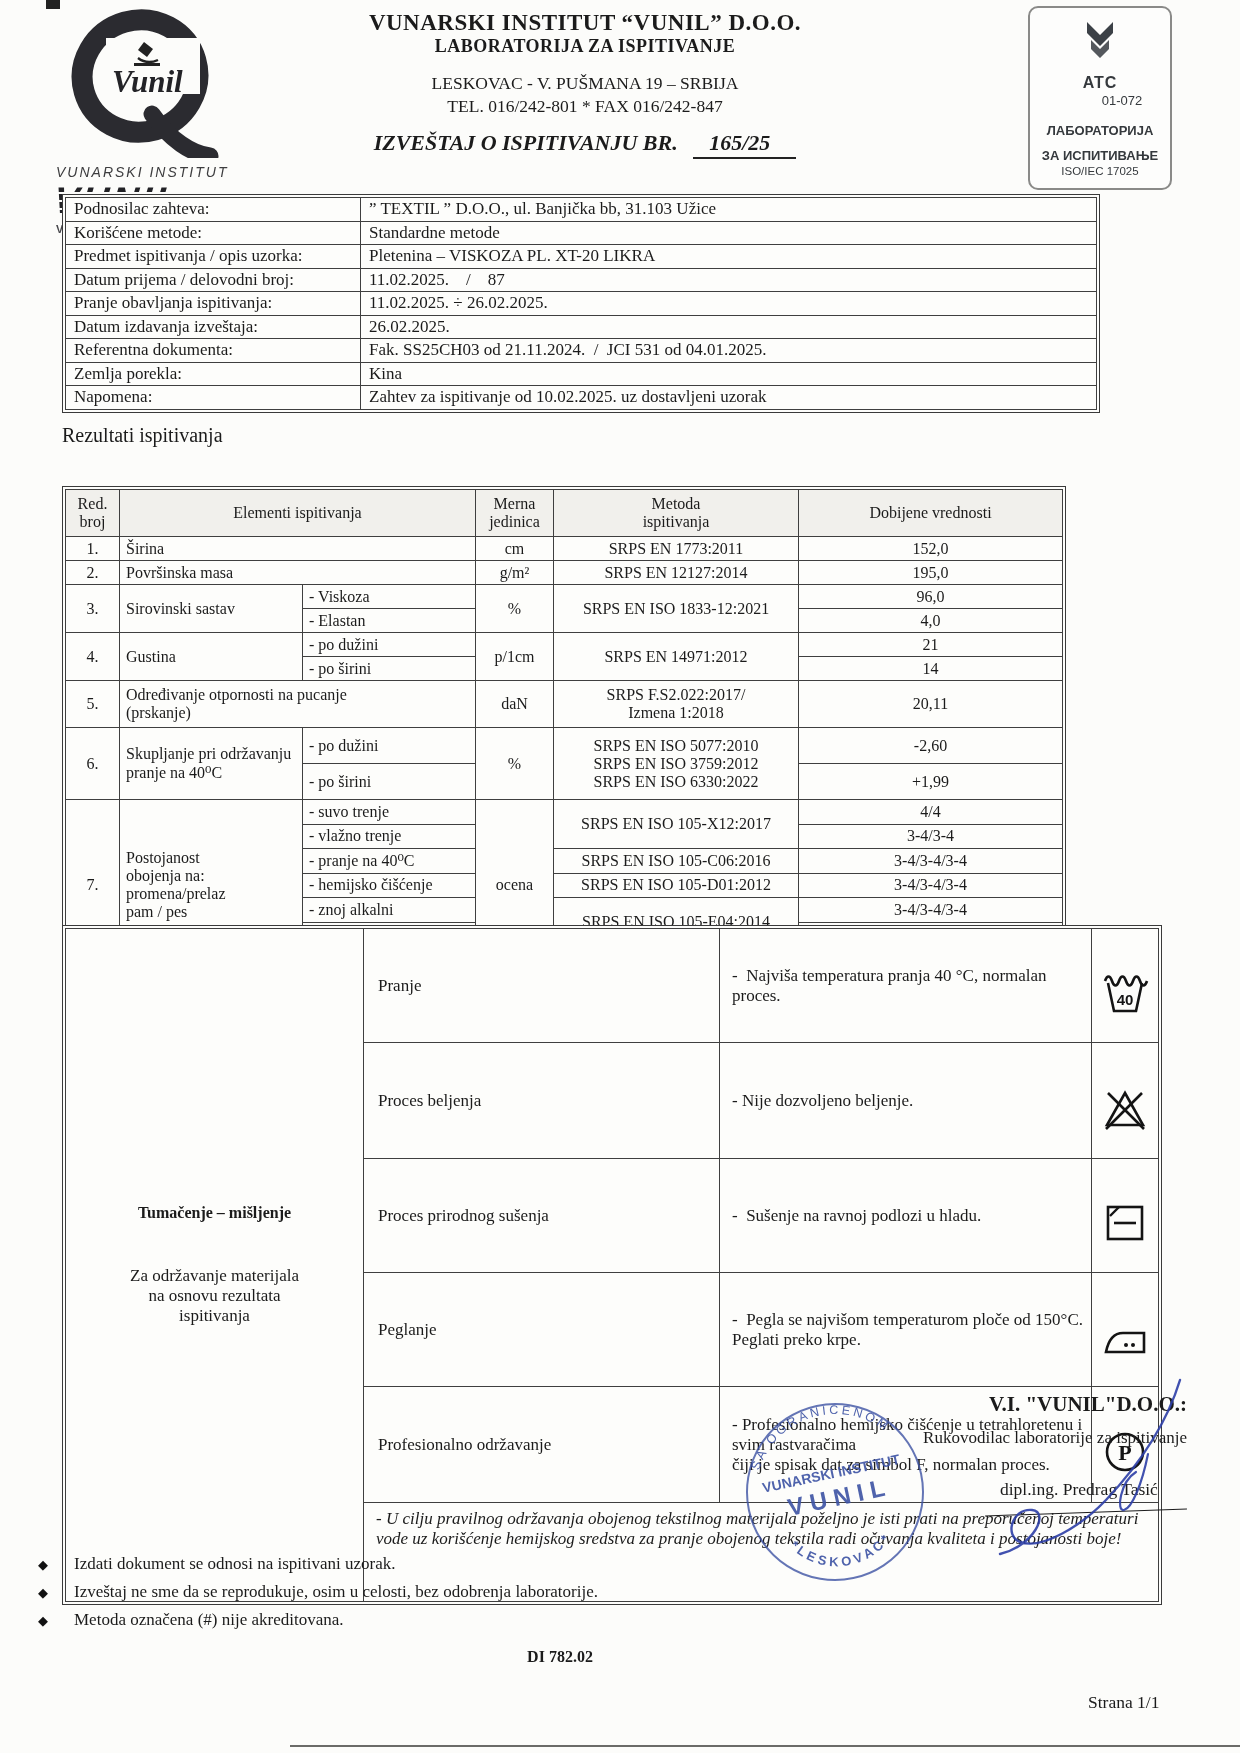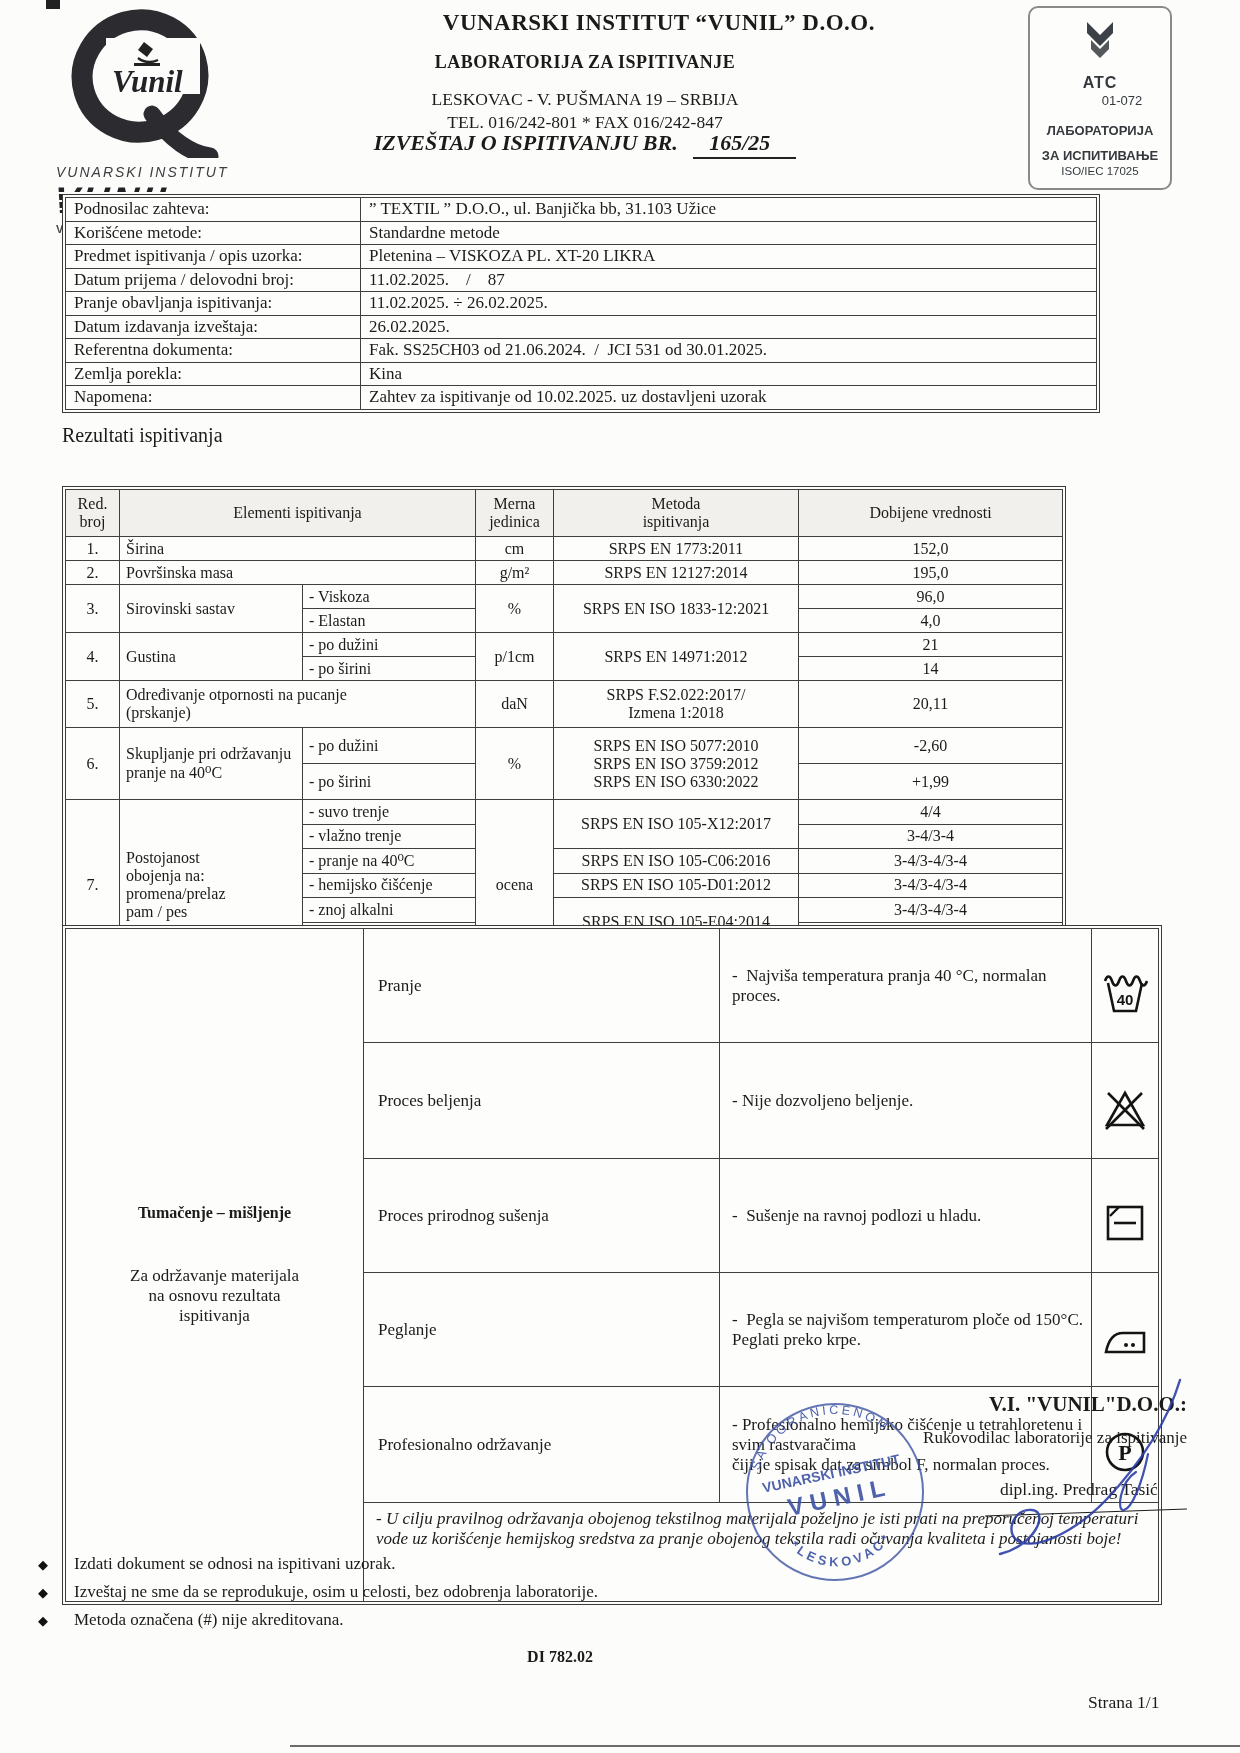--- a/index.html
+++ b/index.html
@@ -11,22 +11,22 @@
   .logo-block{left:48px;top:6px;width:220px;text-align:left;}
   .logo-inst{font-family:"Liberation Sans",sans-serif;font-style:italic;font-size:14px;
              letter-spacing:2px;color:#3d3d3f;margin:2px 0 0 8px;white-space:nowrap;}
   .brand-wrap{position:relative;display:inline-block;margin-left:6px;}
   .logo-brand{font-family:"Liberation Sans",sans-serif;font-weight:bold;font-style:italic;
               font-size:37px;letter-spacing:3px;color:#222226;display:inline-block;transform:skewX(-6deg);}
   .brand-stripe{position:absolute;left:-2px;right:-2px;height:2px;background:#fcfcfa;}
   .logo-addr{font-family:"Liberation Sans",sans-serif;font-weight:bold;font-size:11px;
              color:#47474b;margin:1px 0 0 8px;white-space:nowrap;}
   .head-center{left:295px;top:10px;width:580px;text-align:center;}
-  .head-name{font-size:23px;font-weight:bold;letter-spacing:.5px;text-align:right;}
-  .head-lab{font-size:18px;font-weight:bold;margin-top:16px;letter-spacing:.5px;}
+  .head-name{font-size:23px;font-weight:bold;letter-spacing:.5px;}
+  .head-lab{font-size:18px;font-weight:bold;margin-top:0;letter-spacing:.5px;}
   .head-addr{font-size:17.5px;margin-top:16px;}
   .head-tel{font-size:17.5px;margin-top:2px;}
   .head-title{left:295px;top:130px;width:580px;text-align:center;font-size:22px;
               font-weight:bold;font-style:italic;}
   .report-no{display:inline-block;border-bottom:2px solid #222;padding:0 26px 1px 16px;margin-left:10px;}
   .badge{left:1028px;top:6px;width:140px;height:180px;border:2px solid #8a8a88;border-radius:10px;
          text-align:center;font-family:"Liberation Sans",sans-serif;color:#35393d;background:#fdfdfc;}
   .badge-org{font-weight:bold;font-size:16px;letter-spacing:1px;margin-top:2px;}
   .badge-code{font-size:13px;margin-top:1px;padding-left:44px;}
   .badge-l12{font-size:13px;line-height:17px;margin-top:14px;font-weight:bold;}
@@ -158,21 +158,21 @@
         <tr>
             <td class="i-label">Pranje obavljanja ispitivanja:</td>
             <td class="i-value">11.02.2025. ÷ 26.02.2025.</td>
           </tr>
         <tr>
             <td class="i-label">Datum izdavanja izveštaja:</td>
             <td class="i-value">26.02.2025.</td>
           </tr>
         <tr>
             <td class="i-label">Referentna dokumenta:</td>
-            <td class="i-value">Fak. SS25CH03 od 21.06.2024.  /  JCI 531 od 30.01.2025.</td>
+            <td class="i-value">Fak. SS25CH03 od 21.11.2024.  /  JCI 531 od 04.01.2025.</td>
           </tr>
         <tr>
             <td class="i-label">Zemlja porekla:</td>
             <td class="i-value">Kina</td>
           </tr>
         <tr>
             <td class="i-label">Napomena:</td>
             <td class="i-value">Zahtev za ispitivanje od 10.02.2025. uz dostavljeni uzorak</td>
           </tr>
       </tbody>

